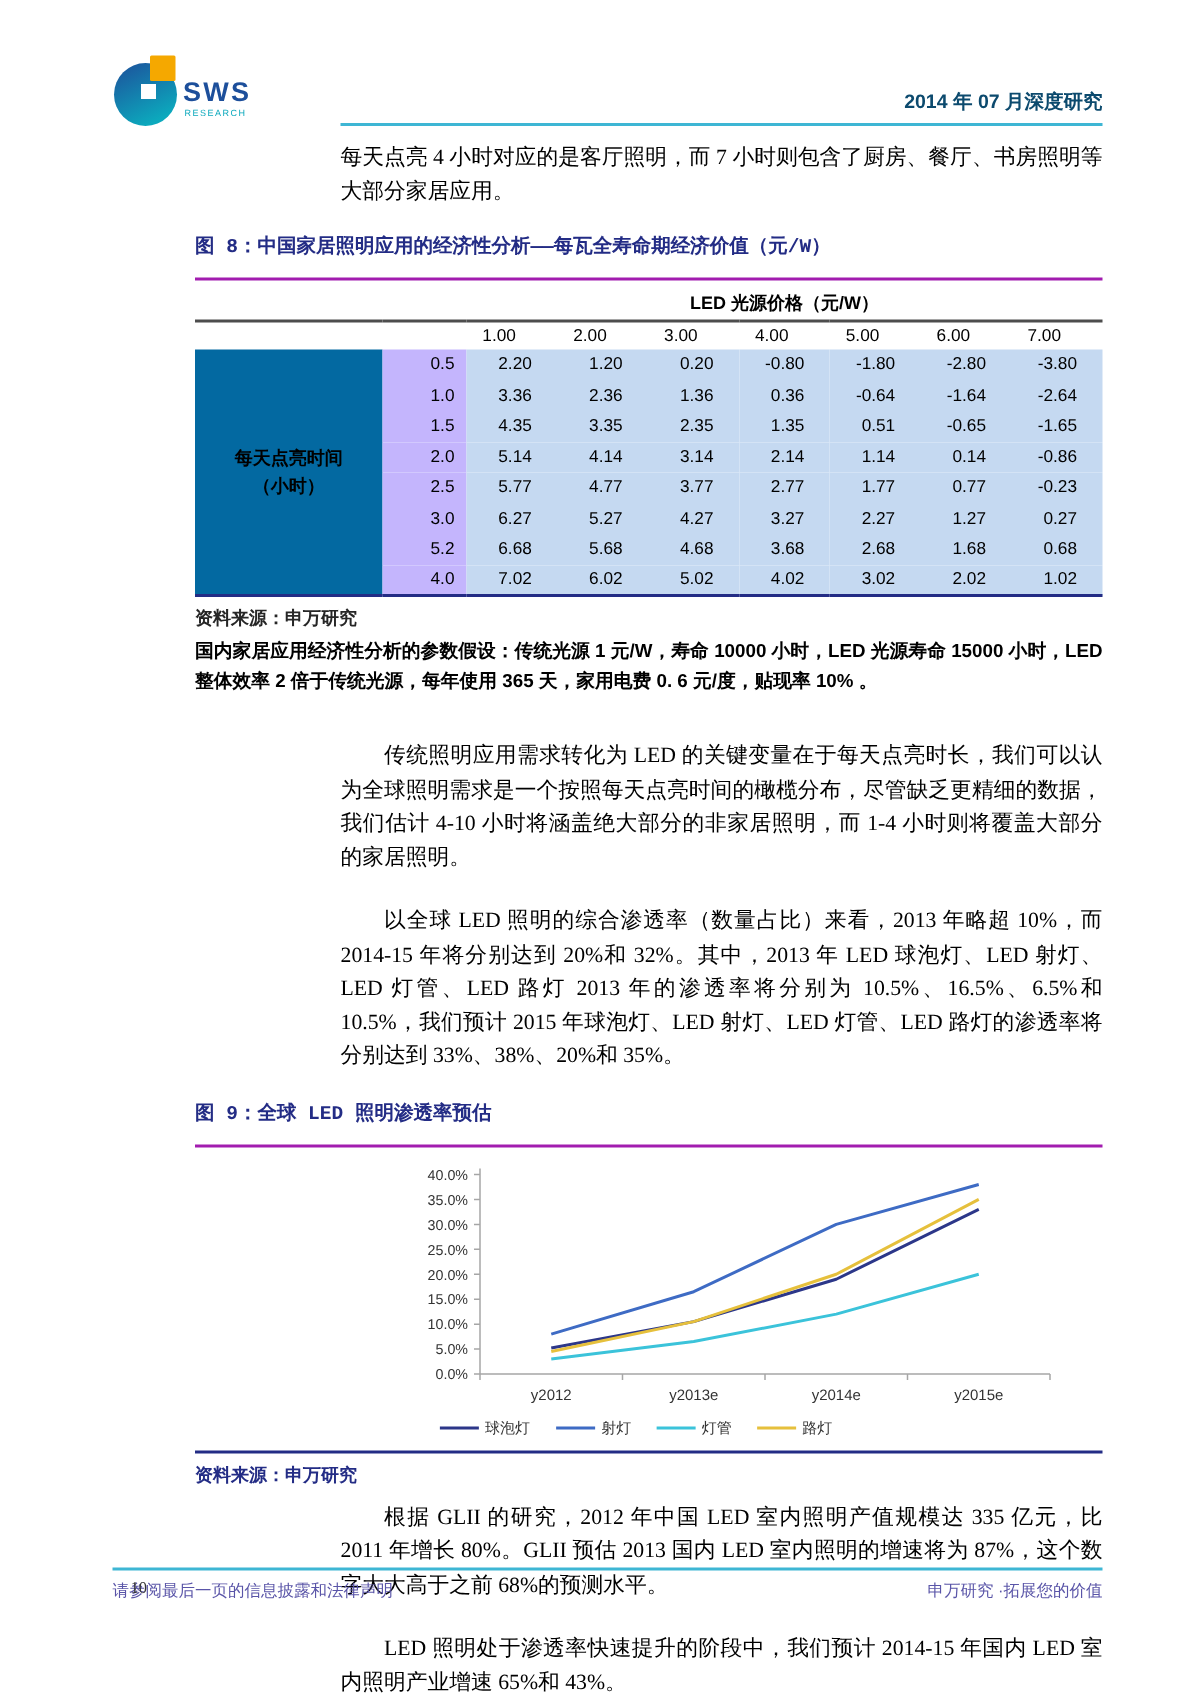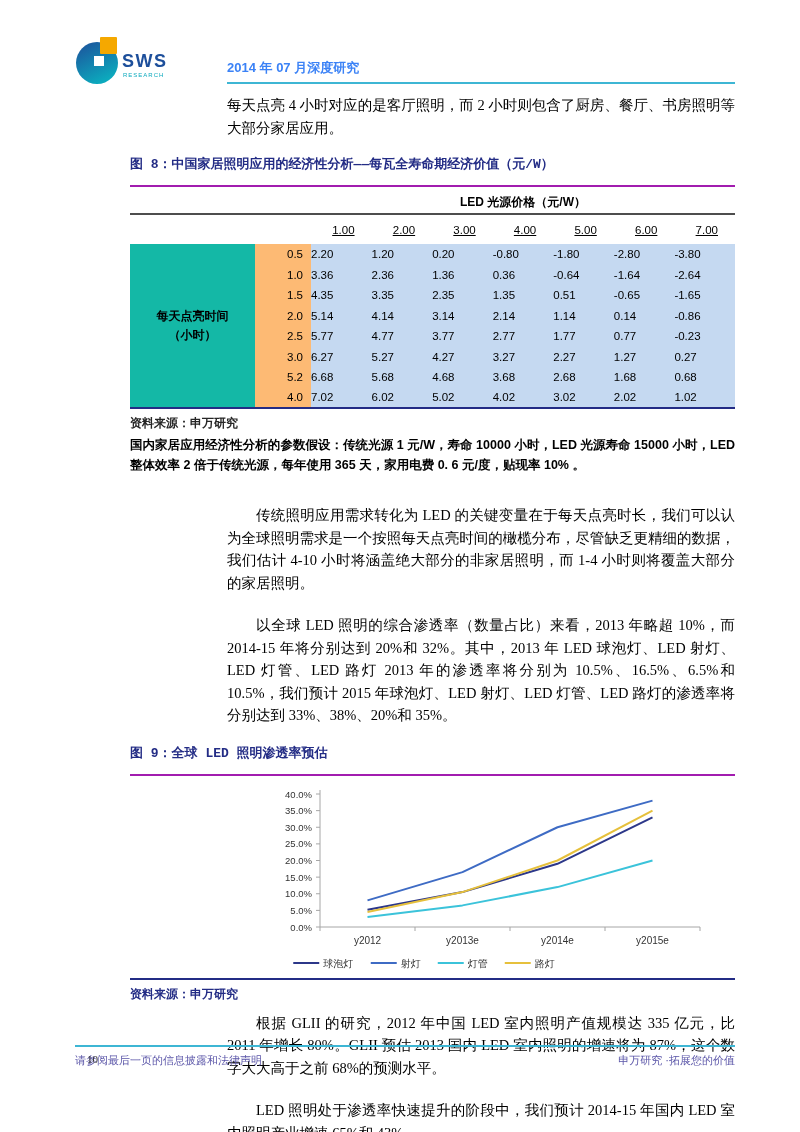--- a/index.html
+++ b/index.html
@@ -6,24 +6,24 @@
   html,body { background:#e8e8e8; }
   .page {
     position:relative; width:800px; height:1132px; margin:0 auto;
     background:#ffffff; overflow:hidden;
     font-family:"Liberation Serif", serif; color:#000;
   }
   
   .logo { position:absolute; left:74px; top:34px; width:110px; height:54px; }
   .header-bar {
     position:absolute; left:227px; top:48px; width:508px; height:36px;
-    display:flex; justify-content:flex-start; align-items:flex-end;
+    display:flex; justify-content:flex-end; align-items:flex-end;
     border-bottom:2px solid #3EB6D4; padding-bottom:5px;
     font-family:"Liberation Sans", sans-serif; font-weight:bold;
-    font-size:13px; color:#3b82f6;
+    font-size:13px; color:#0c4a6e;
   }
   
   .main { position:absolute; left:130px; top:94px; width:605px; }
   p.body-text {
     margin-left:97px; width:508px;
     font-size:14.5px; line-height:22.5px; text-align:justify;
   }
   p.indent { text-indent:2em; }
   .fig-title {
     font-family:Liberation Mono, monospace; font-weight:bold;
@@ -38,31 +38,31 @@
     font-family:"Liberation Sans", sans-serif;
   }
   table.econ col.c-group { width:125px; }
   table.econ col.c-key   { width:56px;  }
   table.econ th.group-hd {
     font-size:12px; font-weight:bold; color:#000; text-align:center;
     height:22px; border-bottom:2px solid #4D4D4D;
   }
   table.econ th.blank { border-bottom:2px solid #4D4D4D; }
   table.econ th.num-col {
-    font-size:11.5px; font-weight:normal; text-align:right;
-    padding-right:17px; height:30px; color:#000;text-decoration:underline;
+    font-size:11.5px; font-weight:normal; text-align:center;
+    padding-right:17px; height:19px; color:#000;
   }
   table.econ td { font-size:11.5px; height:20.5px; }
   table.econ td.rowgroup {
     font-weight:bold; text-align:center; vertical-align:middle;
-    font-size:12px; line-height:19px; background:#14b8a6;
-  }
-  table.econ td.rowkey { text-align:right; padding-right:8px; background:#fdba74; }
+    font-size:12px; line-height:19px; background:#0369a1;
+  }
+  table.econ td.rowkey { text-align:right; padding-right:8px; background:#c4b5fd; }
   table.econ td.val {
-    padding-right:17px; background:#C5D9F1;
+    text-align:right; padding-right:17px; background:#C5D9F1;
   }
   .source-note {
     margin-top:6px; font-family:"Liberation Sans", sans-serif;
     font-weight:bold; font-size:12px; color:#262626;
   }
   .source-note.navy { color:#232C85; }
   .table-foot {
     margin-top:3px; font-family:"Liberation Sans", sans-serif;
     font-weight:bold; font-size:12.5px; line-height:20px; color:#000;
     text-align:justify;
@@ -105,21 +105,21 @@
       <text x="49" y="43" font-family="Liberation Sans, sans-serif" font-size="6" fill="#0CA9BD" letter-spacing="1">RESEARCH</text>
     </svg>
   </div>
   <div class="header-bar">
     <span>2014 年 07 月</span>
     <span>深度研究</span>
   </div>
 
   <div class="main">
 
-    <p class="body-text">每天点亮 4 小时对应的是客厅照明，而 2 小时则包含了厨房、餐厅、书房照明等大部分家居应用。</p>
+    <p class="body-text">每天点亮 4 小时对应的是客厅照明，而 7 小时则包含了厨房、餐厅、书房照明等大部分家居应用。</p>
 
     <div class="fig8">
       <div class="fig-title">图 8：中国家居照明应用的经济性分析——每瓦全寿命期经济价值（元/W）</div>
       <table class="econ">
         <colgroup>
           <col class="c-group">
             <col class="c-key">
           <col>
             <col>
             <col>

